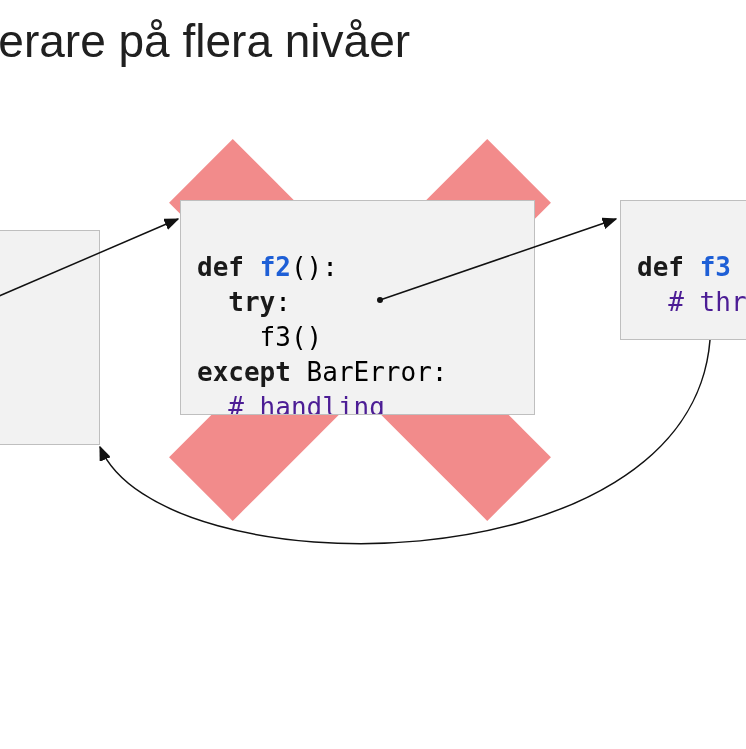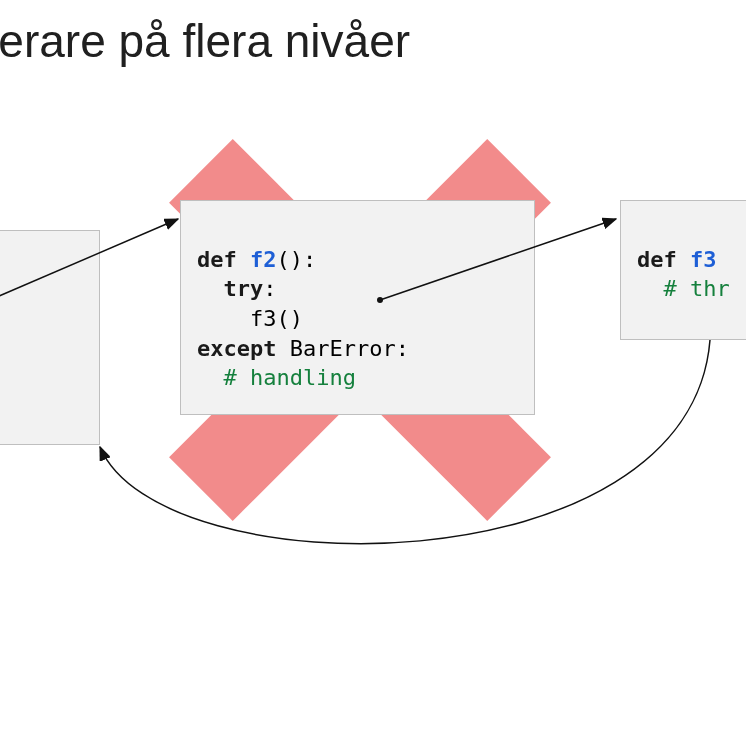--- a/index.html
+++ b/index.html
@@ -20,21 +20,21 @@
     color: #202020;
     white-space: nowrap;
   }
   .codebox {
     position: absolute;
     background: #f2f2f2;
     border: 1px solid #bfbfbf;
     box-sizing: border-box;
     padding: 14px 16px;
     font-family: "Consolas", "Menlo", monospace;
-    font-size: 22px;
+    font-size: 26px;
     line-height: 1.35;
     overflow: hidden;
     white-space: pre;
   }
   .box-left {
     left: -110px;
     top: 230px;
     width: 210px;
     height: 215px;
   }
@@ -45,21 +45,21 @@
     height: 215px;
   }
   .box-right {
     left: 620px;
     top: 200px;
     width: 260px;
     height: 140px;
   }
   .kw   { font-weight: 700; color: #1a1a1a; }
   .fn   { font-weight: 700; color: #1e5fd6; }
-  .cm   { color: #15803d; }
+  .cm   { color: #4c1d95; }
   .plain{ }
   svg.overlay {
     position: absolute;
     left: 0;
     top: 0;
     pointer-events: none;
   }
 </style>
 </head>
 <body>

